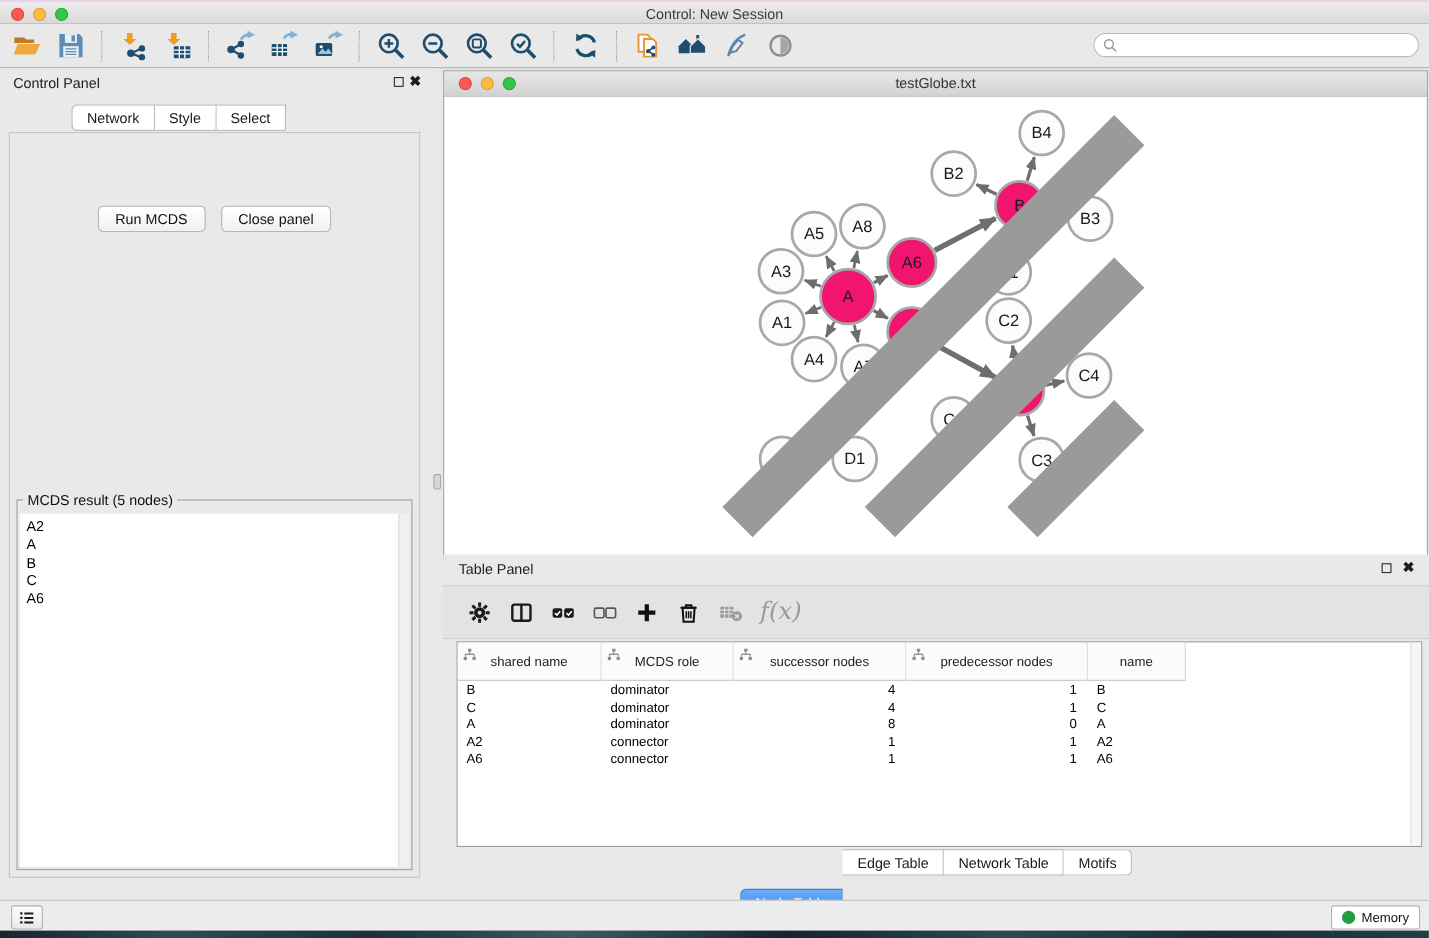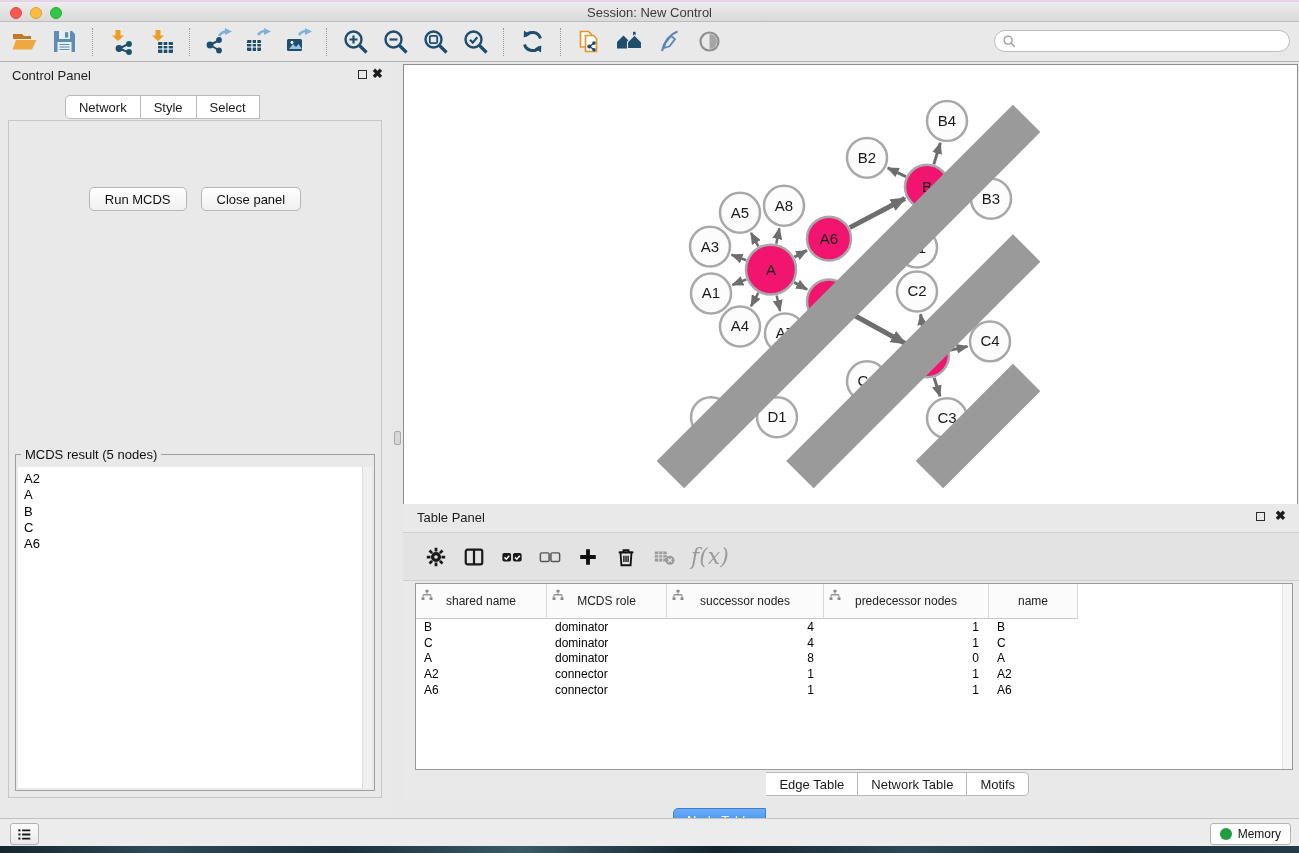--- a/index.html
+++ b/index.html
@@ -104,21 +104,21 @@
 </style>
 </head>
 <body>
 
 <div class="titlebar">
   <div class="lights" style="left:10px;">
     <div class="light red"></div>
     <div class="light yellow"></div>
     <div class="light green"></div>
   </div>
-  <div class="title">Session: New Control</div>
+  <div class="title">Control: New Session</div>
 </div>
 
 <div class="toolbar">
   <div class="tb-groups" id="tb-groups" style="display:flex;align-items:center;">
       <div class="tb-btn">
         <svg viewBox="0 0 27 27">
           <path d="M2 6h9l2 2h7v3H2z" fill="#bf7a23"></path>
           <path d="M1.5 21.5l3.5-9.5h20.5l-4.5 9.5z" fill="#efa83d"></path>
         </svg>
       </div>
@@ -282,20 +282,28 @@
           <div class="result-item">A6</div>
           <div class="scrolltrack"></div>
         </div>
     </div>
   </div>
 </div>
 
 <div class="v-split-handle"></div>
 
 <div class="net-window">
+  <div class="net-titlebar">
+    <div class="lights" style="left:13px;top:5px;">
+      <div class="light red"></div>
+      <div class="light yellow"></div>
+      <div class="light green"></div>
+    </div>
+    <div class="title">testGlobe.txt</div>
+  </div>
   <div class="net-canvas">
     <svg id="graph-svg" viewBox="404 87 893 422" preserveAspectRatio="none">
         <defs>
           <marker id="arr" markerUnits="userSpaceOnUse" markerWidth="12" markerHeight="10" refX="11" refY="5" orient="auto">
             <path d="M0 0L12 5L0 10z" fill="#6e6e6e"></path>
           </marker>
           <marker id="arrBig" markerUnits="userSpaceOnUse" markerWidth="16" markerHeight="13" refX="14" refY="6.5" orient="auto">
             <path d="M0 0L16 6.5L0 13z" fill="#6e6e6e"></path>
           </marker>
         </defs>

